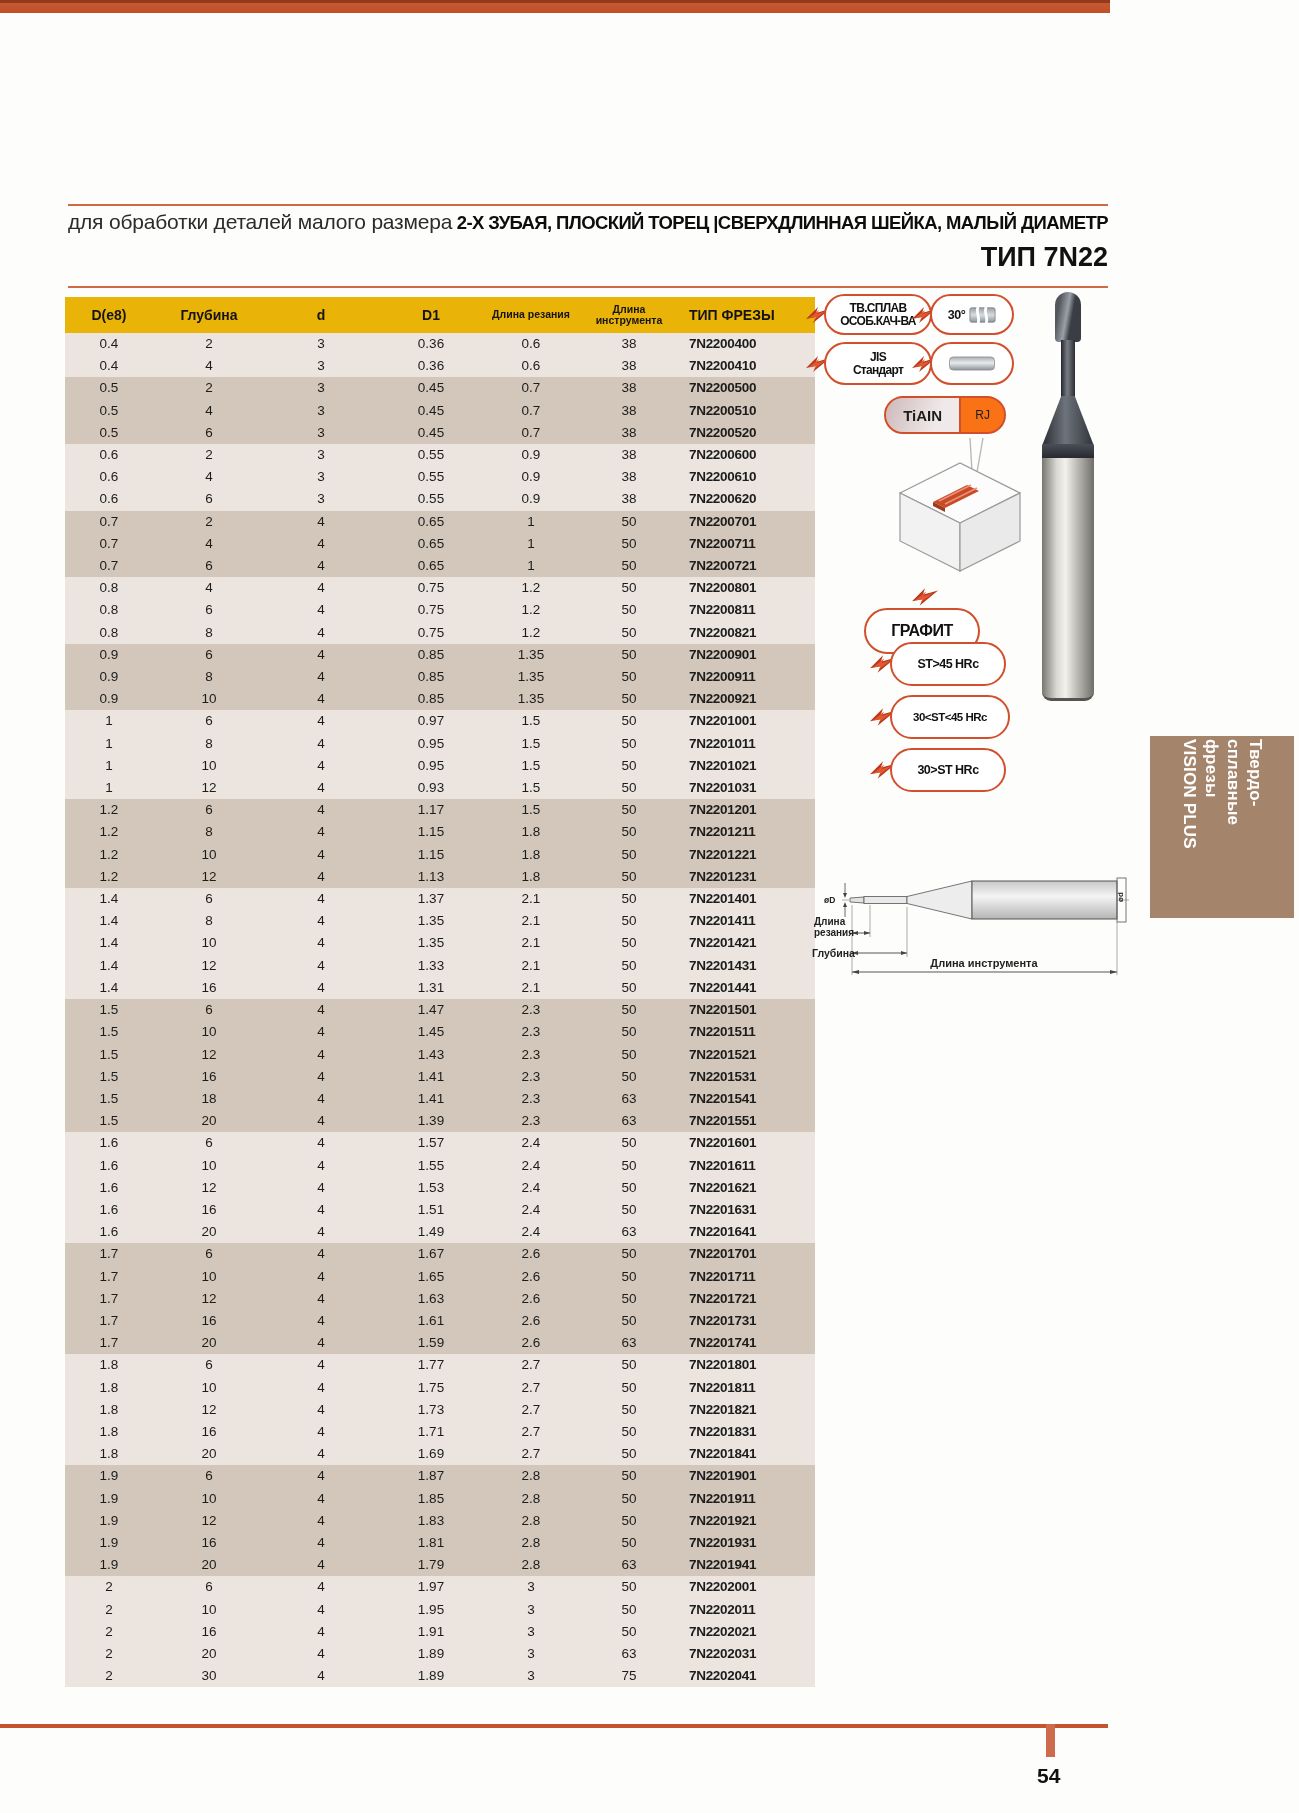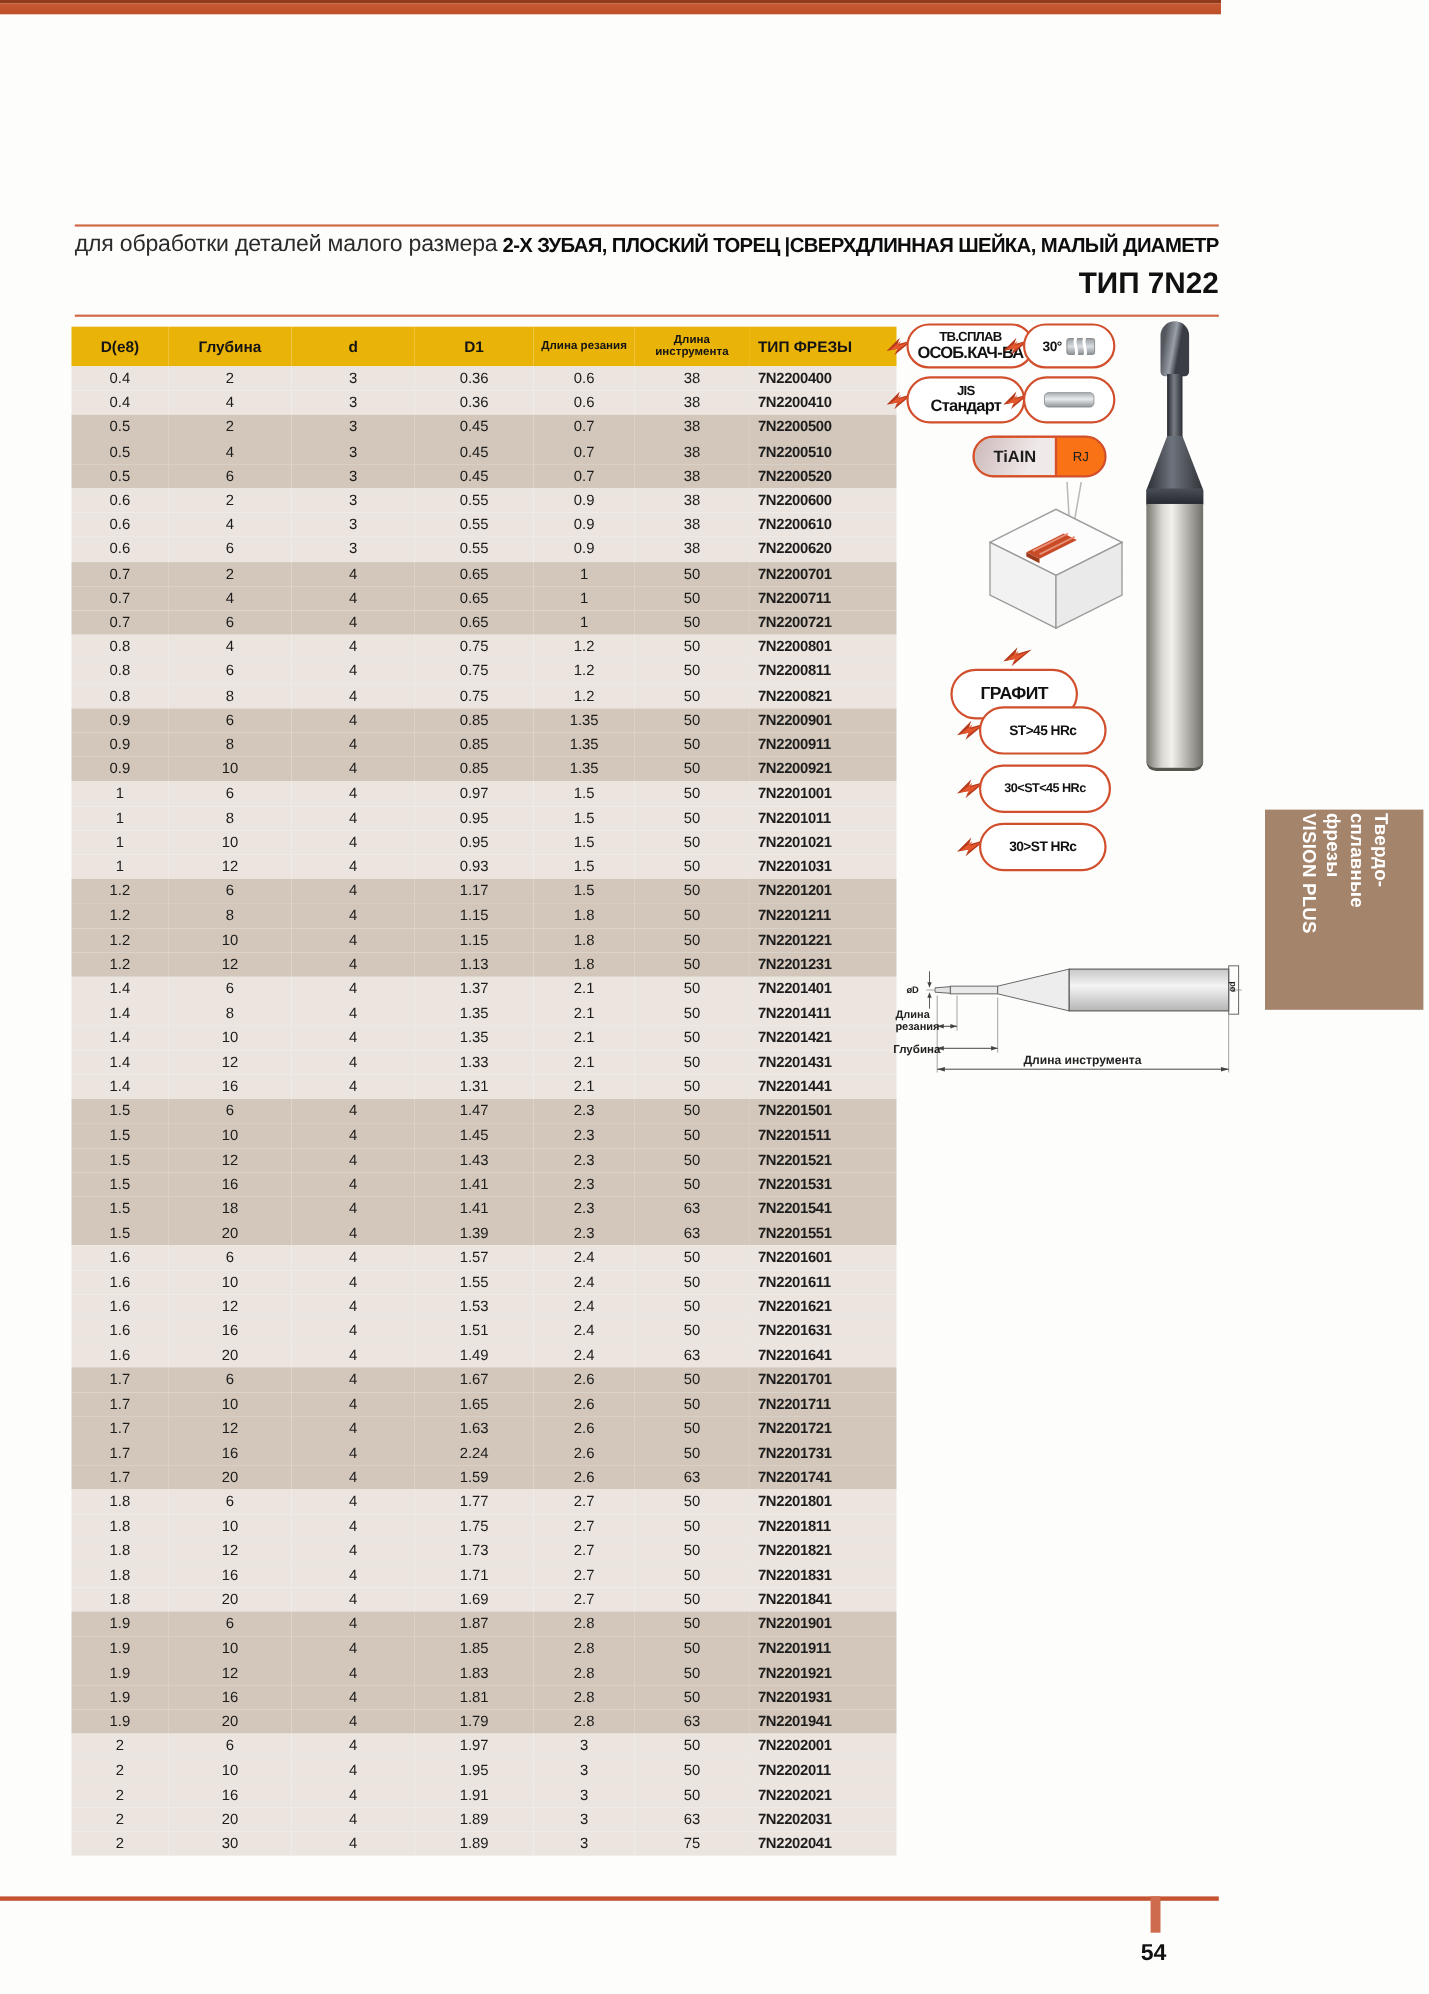--- a/index.html
+++ b/index.html
@@ -34,21 +34,21 @@
   .cat-table td.code{font-weight:bold;text-align:left;padding-left:8px;letter-spacing:-0.3px;}
   tr.grp-light td{background:#ece5df;}
   tr.grp-dark  td{background:#d2c7ba;}
 
   
   .stamp{display:flex;align-items:center;}
   .stamp .oval{border:2.5px solid #d14f2c;border-radius:50px;background:#fff;
     display:flex;flex-direction:column;align-items:center;justify-content:center;
     text-align:center;font-weight:bold;color:#111;padding:2px 8px;margin-left:-6px;}
   .stamp .l1{font-size:12px;line-height:1.05;letter-spacing:-0.7px;white-space:nowrap;}
-  .stamp .l2{font-size:15px;line-height:1.05;letter-spacing:-0.7px;white-space:nowrap;text-align:center;}
+  .stamp .l2{font-size:12px;line-height:1.05;letter-spacing:-0.7px;white-space:nowrap;text-align:center;}
   .stamp .single{font-size:12.5px;letter-spacing:-0.5px;white-space:nowrap;}
   .stamp .row{display:flex;align-items:center;gap:4px;}
   .arrow-logo{flex:0 0 auto;}
 
   
   .coat{left:884px;top:396px;width:118px;height:34px;border:2.5px solid #d14f2c;
     border-radius:20px;background:#f97316;display:flex;overflow:hidden;align-items:stretch;}
   .coat .cl{flex:0 0 62%;background:linear-gradient(110deg,#cdb9ba,#f0e9e9 70%);
     display:flex;align-items:center;justify-content:center;
     font-weight:bold;font-size:15px;border-right:2px solid #d14f2c;}
@@ -508,21 +508,21 @@
         <td>4</td>
         <td>1.63</td>
         <td>2.6</td>
         <td>50</td>
         <td class="code">7N2201721</td>
       </tr>
       <tr class="grp-dark">
         <td>1.7</td>
         <td>16</td>
         <td>4</td>
-        <td>2.24</td>
+        <td>1.61</td>
         <td>2.6</td>
         <td>50</td>
         <td class="code">7N2201731</td>
       </tr>
       <tr class="grp-dark">
         <td>1.7</td>
         <td>20</td>
         <td>4</td>
         <td>1.59</td>
         <td>2.6</td>

